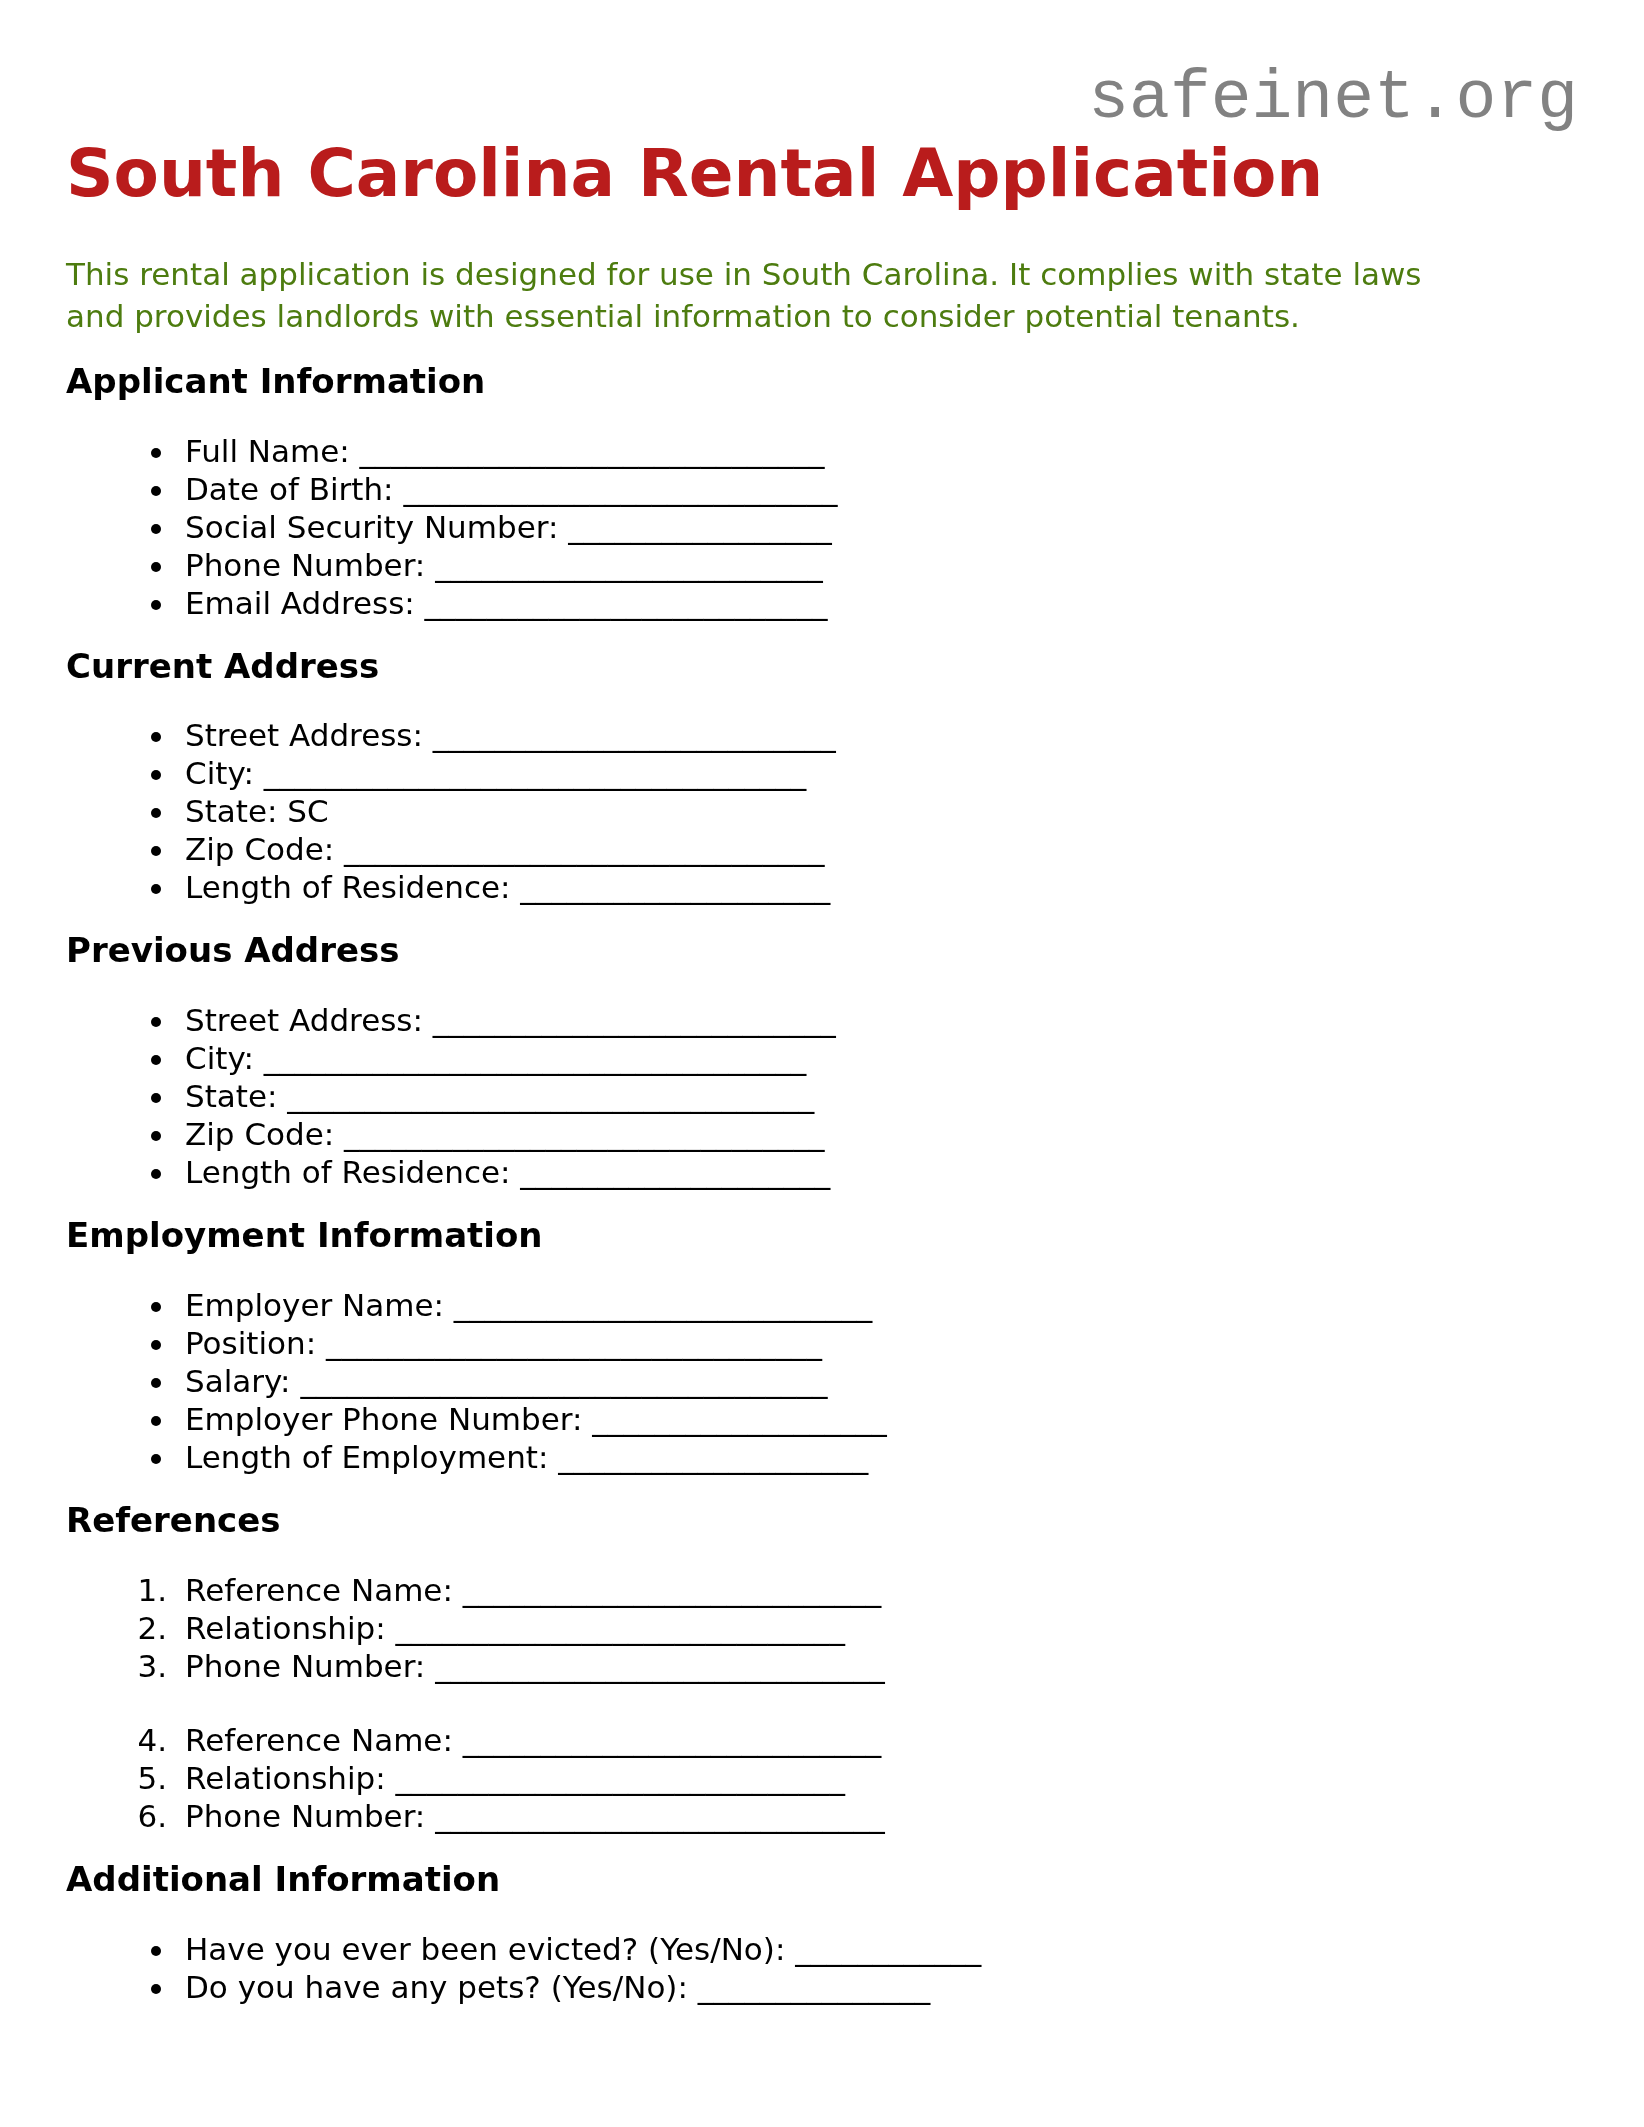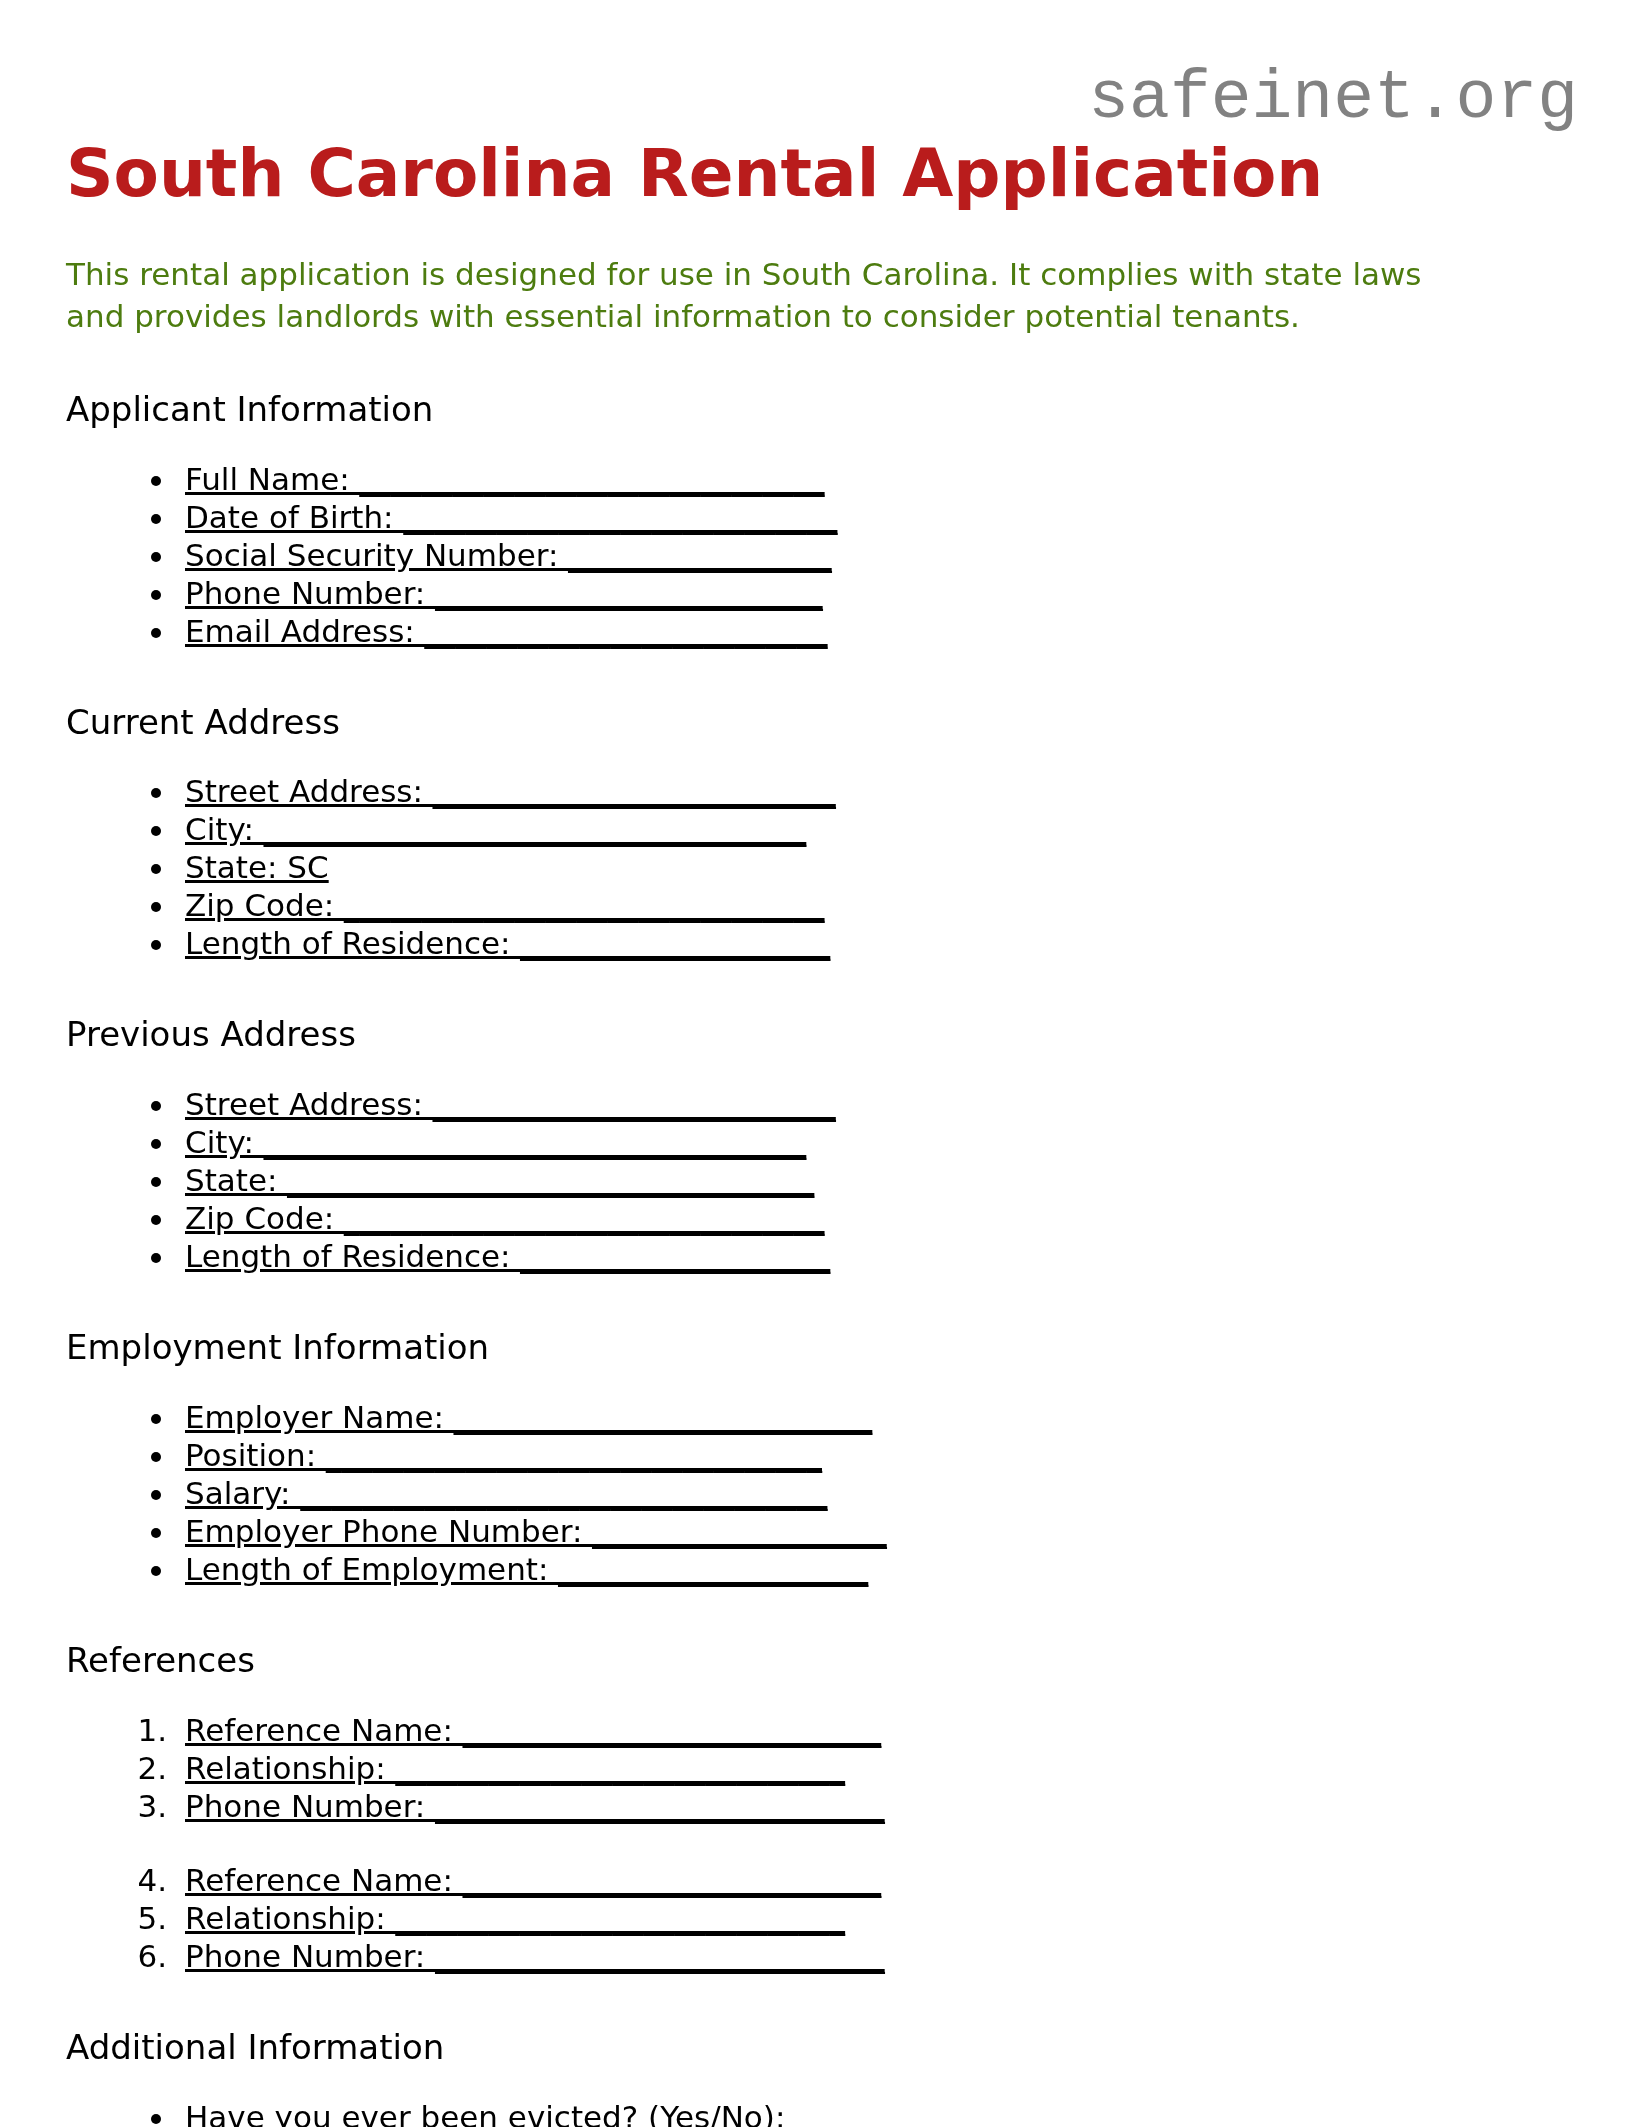--- a/index.html
+++ b/index.html
@@ -38,39 +38,38 @@
   }
   p.intro {
     font-size: 31px;
     line-height: 42px;
     margin: 40px 0 0 0;
     max-width: 1405px;
     color: #4d7c0f;
   }
   h3.section-heading {
     font-size: 34px;
-    font-weight: normal;
+    font-weight: bold;
     line-height: 1.2;
-    margin: 52px 0 30px 0;
+    margin: 24px 0 30px 0;
     color: #000000;
   }
   ul.field-list, ol.field-list {
     margin: 0;
     padding: 0 0 0 111px;
     font-size: 31px;
     line-height: 38px;
     color: #000000;
   }
   ul.field-list { list-style-type: disc; }
   ol.field-list { list-style-type: decimal; }
   ol.group-2 { margin-top: 36px; }
   li.field-line {
     white-space: nowrap;
     padding-left: 8px;
-    text-decoration: underline;
   }
 </style>
 </head>
 <body>
 
 <div class="page">
 
   <div class="watermark">safeinet.org</div>
 
   <h1 class="doc-title">South Carolina Rental Application</h1>

